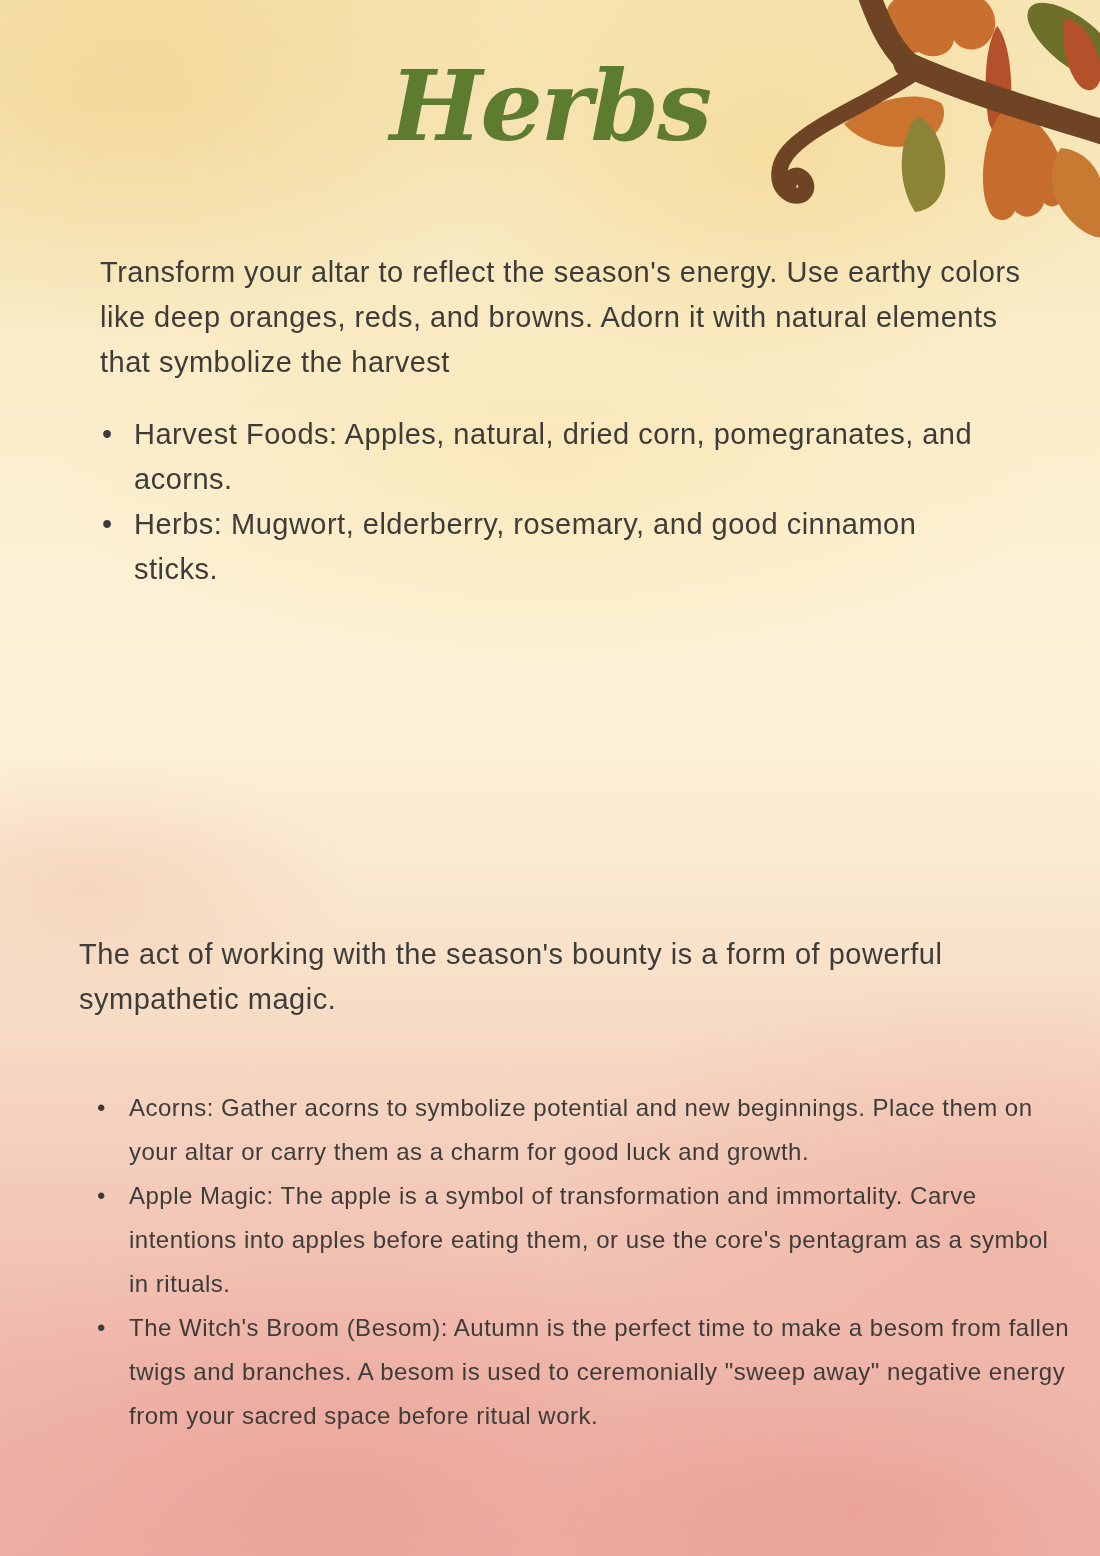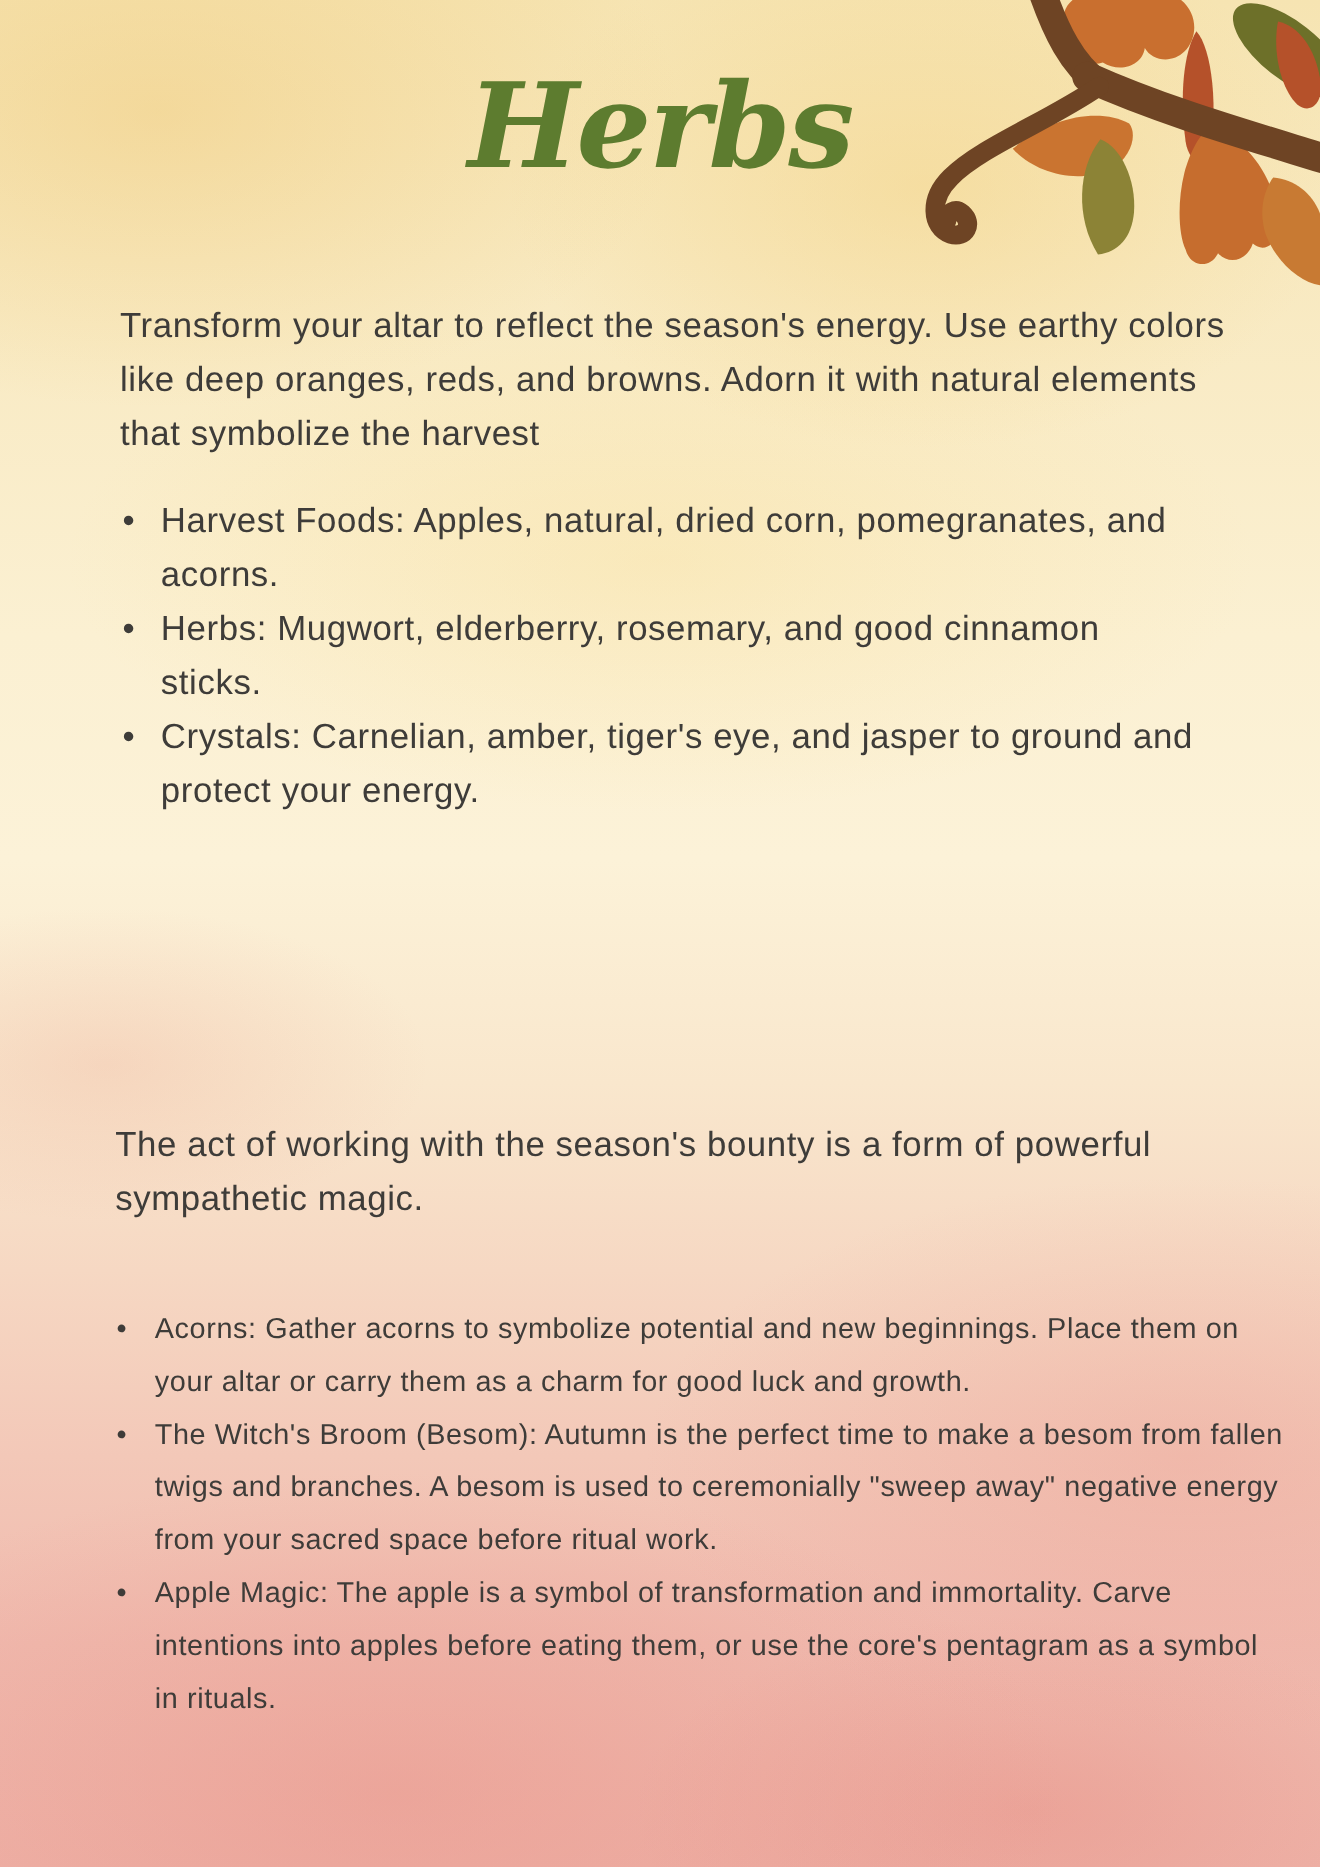--- a/index.html
+++ b/index.html
@@ -32,21 +32,21 @@
     color:#5d7c2f;
     letter-spacing:-2px;
   }
   .body-text{
     position:absolute;margin:12px;
     color:#3e3c39;
     font-weight:300;
     letter-spacing:.5px;
   }
   .intro{top:238px;left:88px;width:940px;font-size:29px;line-height:45px;}
-  .middle{top:920px;left:84px;width:950px;font-size:29px;line-height:45px;}
+  .middle{top:920px;left:67px;width:950px;font-size:29px;line-height:45px;}
   ul.blist{position:absolute;margin:0;padding:0;list-style:none;color:#3e3c39;font-weight:300;letter-spacing:.5px;}
   ul.blist li{position:relative;padding-left:34px;}
   ul.blist li::before{
     content:"\2022";
     position:absolute;left:2px;top:0;
     font-size:1em;
   }
   .list1{top:412px;left:100px;width:905px;font-size:29px;line-height:45px;}
   .list2{top:1086px;left:95px;width:975px;font-size:24px;line-height:44px;}
   .list2 li{padding-left:27px;}
@@ -84,24 +84,23 @@
     </svg>
   </div>
 
   <h1 class="title">Herbs</h1>
 
   <p class="body-text intro">Transform your altar to reflect the season's energy. Use earthy colors like deep oranges, reds, and browns. Adorn it with natural elements that symbolize the harvest</p>
 
   <ul class="blist list1">
     <li>Harvest Foods: Apples, natural, dried corn, pomegranates, and acorns.</li>
     <li>Herbs: Mugwort, elderberry, rosemary, and good cinnamon sticks.</li>
-    <li>Crystals: Carnelian, amber, tiger's eye, and jasper to ground and protect your energy.</li>
   </ul>
 
   <p class="body-text middle">The act of working with the season's bounty is a form of powerful sympathetic magic.</p>
 
   <ul class="blist list2">
     <li>Acorns: Gather acorns to symbolize potential and new beginnings. Place them on your altar or carry them as a charm for good luck and growth.</li>
+    <li>Apple Magic: The apple is a symbol of transformation and immortality. Carve intentions into apples before eating them, or use the core's pentagram as a symbol in rituals.</li>
     <li>The Witch's Broom (Besom): Autumn is the perfect time to make a besom from fallen twigs and branches. A besom is used to ceremonially "sweep away" negative energy from your sacred space before ritual work.</li>
-    <li>Apple Magic: The apple is a symbol of transformation and immortality. Carve intentions into apples before eating them, or use the core's pentagram as a symbol in rituals.</li>
   </ul>
 
 </div>
 
 </body></html>

